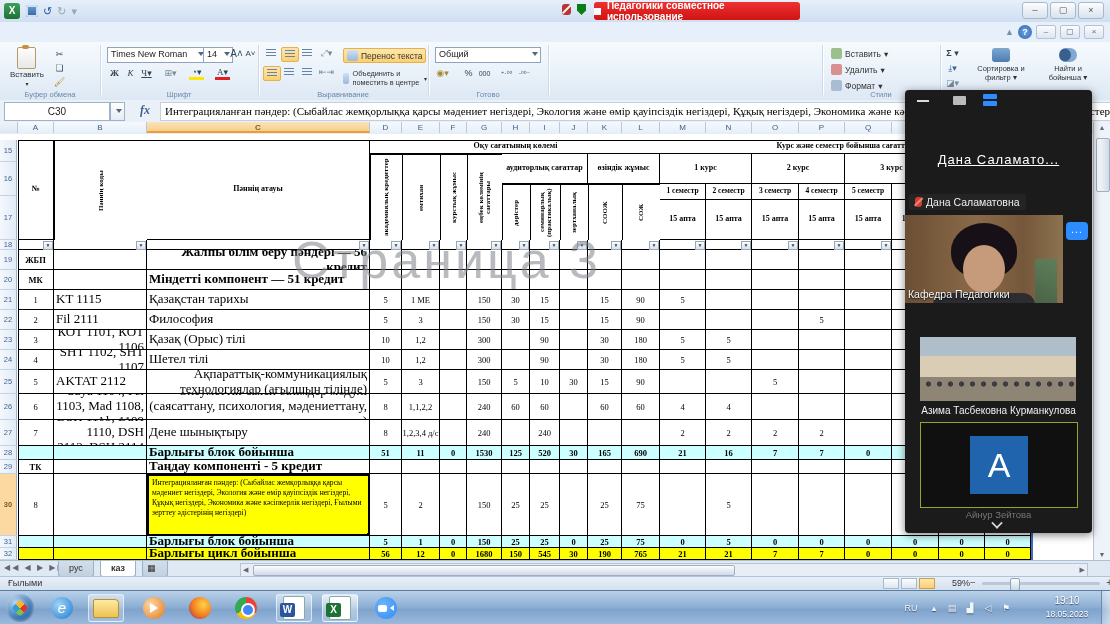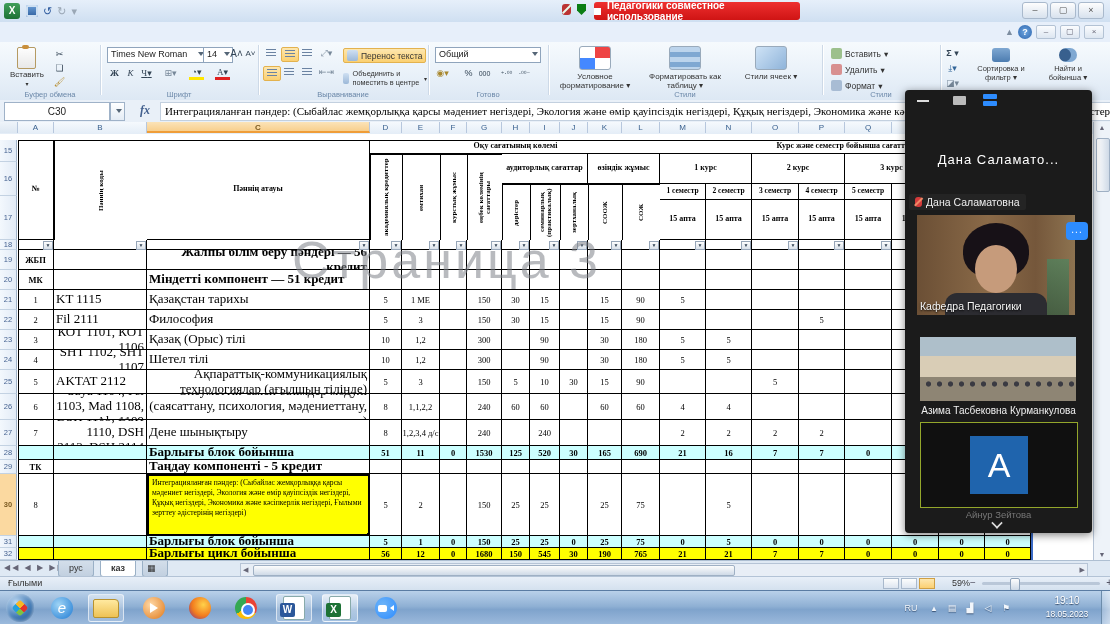--- a/index.html
+++ b/index.html
@@ -109,25 +109,25 @@
   
   .vscroll{position:absolute;left:1093px;top:122px;width:17px;height:438px;background:#eef3f9;border-left:1px solid #b6c4d6;}
   .varr{position:absolute;left:2px;width:12px;font-size:7px;color:#667;text-align:center;}
   .vthumb{position:absolute;left:2px;top:16px;width:12px;height:52px;background:linear-gradient(90deg,#fdfdfd,#cfdae7);border:1px solid #9fb0c4;border-radius:2px;}
   
   .zpanel{position:absolute;left:905px;top:90px;width:187px;height:443px;background:#1b1b1b;border-radius:4px;box-shadow:0 2px 8px rgba(0,0,0,.5);color:#eee;}
   .zhead{position:absolute;left:0;top:0;width:100%;height:20px;}
   .zmin{position:absolute;left:12px;top:10px;width:12px;height:2px;background:#ddd;}
   .zico1{position:absolute;left:48px;top:6px;width:13px;height:9px;background:#bbb;border-radius:1px;}
   .zico2{position:absolute;left:78px;top:4px;width:14px;height:5px;background:#2d8cff;border-radius:1px;box-shadow:0 7px 0 #2d8cff;}
-  .ztitle{position:absolute;left:0;top:62px;width:100%;text-align:center;font-size:13px;color:#fff;letter-spacing:1px;}
+  .ztitle{position:absolute;left:0;top:62px;width:100%;text-align:center;font-size:13px;color:#fff;letter-spacing:1px;text-decoration:underline;}
   .zchip{position:absolute;left:4px;top:104px;height:16px;display:flex;align-items:center;gap:4px;background:#242424;padding:0 6px;font-size:10.5px;color:#eee;border-radius:2px;}
   .micoff{width:7px;height:10px;background:#d43b3b;border-radius:3px;position:relative;display:inline-block;}
   .micoff:after{content:"";position:absolute;left:-2px;top:4px;width:11px;height:1.5px;background:#e86;transform:rotate(-45deg);}
-  .zvid1{position:absolute;left:12px;top:125px;width:158px;height:100px;background:linear-gradient(90deg,#6b4f35,#8a6a48 45%,#75573b 75%,#8d7350);overflow:hidden;}
+  .zvid1{position:absolute;left:0;top:125px;width:158px;height:88px;background:linear-gradient(90deg,#6b4f35,#8a6a48 45%,#75573b 75%,#8d7350);overflow:hidden;}
   .hair{position:absolute;left:46px;top:8px;width:66px;height:56px;border-radius:50% 50% 45% 45%;background:#171117;}
   .face{position:absolute;left:58px;top:30px;width:42px;height:48px;border-radius:50%;background:#c69b7b;}
   .shirt{position:absolute;left:28px;top:78px;width:102px;height:26px;border-radius:12px 12px 0 0;background:#2c2c31;}
   .shelf{position:absolute;right:6px;top:44px;width:22px;height:56px;background:linear-gradient(#4c8660,#2f5c42);opacity:.7;}
   .zmore{position:absolute;left:161px;top:132px;width:22px;height:18px;background:#2d8cff;border-radius:4px;color:#fff;font-size:10px;text-align:center;line-height:16px;letter-spacing:1px;}
   .zcap{position:absolute;left:3px;bottom:3px;font-size:10.5px;color:#f5f5f5;text-shadow:0 1px 2px #000;}
   .zvid2{position:absolute;left:15px;top:247px;width:156px;height:64px;background:linear-gradient(#aebfca 0 30%,#d9cdb6 30% 62%,#8e8574 62%);overflow:hidden;}
   .crowd{position:absolute;left:0;bottom:6px;width:100%;height:20px;background-image:radial-gradient(circle 3px,#3a3a42 0 2.2px,transparent 3px);background-size:11px 14px;background-position:3px 2px;}
   .zname2{position:absolute;left:0;top:315px;width:100%;text-align:center;font-size:10px;color:#f0f0f0;}
   .ztile3{position:absolute;left:15px;top:332px;width:156px;height:84px;background:#101010;border:1px solid #93a62b;display:flex;align-items:center;justify-content:center;}
@@ -240,35 +240,20 @@
       <div class="combo" style="left:6px;top:5px;width:98px;"><span>Общий</span><span class="car"></span></div>
       <div class="sbtn" style="left:6px;top:25px;color:#a8872d;">◉▾</div>
       <div class="sbtn" style="left:32px;top:25px;"><span>%</span></div>
       <div class="sbtn" style="left:48px;top:25px;font-size:7px;"><span>000</span></div>
       <div class="sbtn" style="left:70px;top:25px;font-size:7px;color:#456;">⁺·⁰⁰</div>
       <div class="sbtn" style="left:88px;top:25px;font-size:7px;color:#456;">·⁰⁰⁻</div>
       <div class="glabel">Готово</div>
     </div>
     <div class="gdiv" style="left:548px;"></div>
 
-    <div class="grp" style="left:549px;width:272px;">
-      <div class="stybtn" style="left:2px;top:4px;">
-        <div class="styico" style="background:conic-gradient(#e44 0 25%,#fff 0 50%,#48f 0 75%,#fff 0);border:1px solid #9ab;"></div>
-        <span>Условное форматирование</span> ▾
-      </div>
-      <div class="stybtn" style="left:92px;top:4px;">
-        <div class="styico" style="background:repeating-linear-gradient(#bcd4ec 0 5px,#7fa8d2 5px 10px);border:1px solid #9ab;"></div>
-        <span>Форматировать как таблицу</span> ▾
-      </div>
-      <div class="stybtn" style="left:182px;top:4px;width:80px;">
-        <div class="styico" style="background:linear-gradient(135deg,#cfe3f6,#8fb4da);border:1px solid #9ab;"></div>
-        <span>Стили ячеек</span> ▾
-      </div>
-      <div class="glabel">Стили</div>
-    </div>
     <div class="gdiv" style="left:822px;"></div>
 
     <div class="grp" style="left:823px;width:116px;">
       <div class="rowbtn" style="left:8px;top:6px;"><span class="mini-ic" style="background:#9cc08c;"></span><span>Вставить</span> ▾</div>
       <div class="rowbtn" style="left:8px;top:22px;"><span class="mini-ic" style="background:#d89090;"></span><span>Удалить</span> ▾</div>
       <div class="rowbtn" style="left:8px;top:38px;"><span class="mini-ic" style="background:#a8bcd4;"></span><span>Формат</span> ▾</div>
       <div class="glabel">Стили</div>
     </div>
     <div class="gdiv" style="left:940px;"></div>
 

